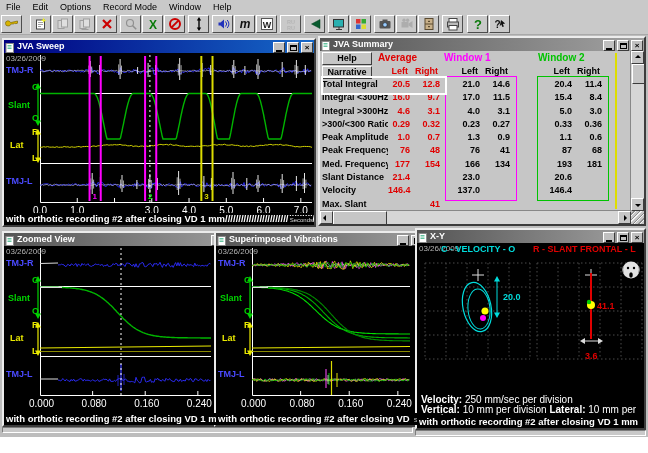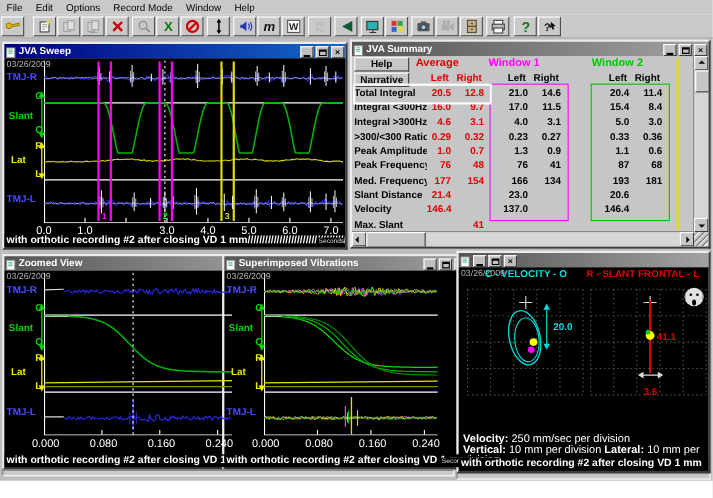--- a/index.html
+++ b/index.html
@@ -596,21 +596,21 @@
           <path d="M4 33V66" stroke="#00d400" stroke-width="1.2" fill="none"></path>
           <path d="M4 28l-3 5.5h6z" fill="#00d400"></path>
           <path d="M4 71l-3-5.5h6z" fill="#00d400"></path>
           <path d="M4 79V103" stroke="#e9e900" stroke-width="1.2" fill="none"></path>
           <path d="M4 74l-3 5.5h6z" fill="#e9e900"></path>
           <path d="M4 108l-3-5.5h6z" fill="#e9e900"></path>
         </svg>
       </div>
   </div>
 
-  <div class="win" style="left:202px;top:231px;width:226px;height:196px">
+  <div class="win" style="left:214px;top:231px;width:226px;height:196px">
     <div class="tbar inact">
       <svg class="doc" viewBox="0 0 10 10">
           <rect x="1" y="0.5" width="7.5" height="9" fill="#fff" stroke="#888"></rect>
           <path d="M2.5 2.5h4M2.5 4h4M2.5 5.5h4" stroke="#2a7" stroke-width="0.7"></path>
         </svg>
       <span class="ttl">Superimposed Vibrations</span>
       <button class="wb">
           <span class="mn"></span>
         </button>
       <button class="wb">
@@ -675,20 +675,21 @@
         </svg>
       </div>
   </div>
 
   <div class="win" style="left:415px;top:228px;width:231px;height:202px">
     <div class="tbar inact">
       <svg class="doc" viewBox="0 0 10 10">
           <rect x="1" y="0.5" width="7.5" height="9" fill="#fff" stroke="#888"></rect>
           <path d="M2.5 2.5h4M2.5 4h4M2.5 5.5h4" stroke="#2a7" stroke-width="0.7"></path>
         </svg>
+      <span class="ttl">X-Y</span>
       <button class="wb">
           <span class="mn"></span>
         </button>
       <button class="wb">
           <span class="mx"></span>
         </button>
       <button class="wb">×</button>
     </div>
     <div class="dark">
       <span class="date" style="z-index:2">03/26/2009</span>

